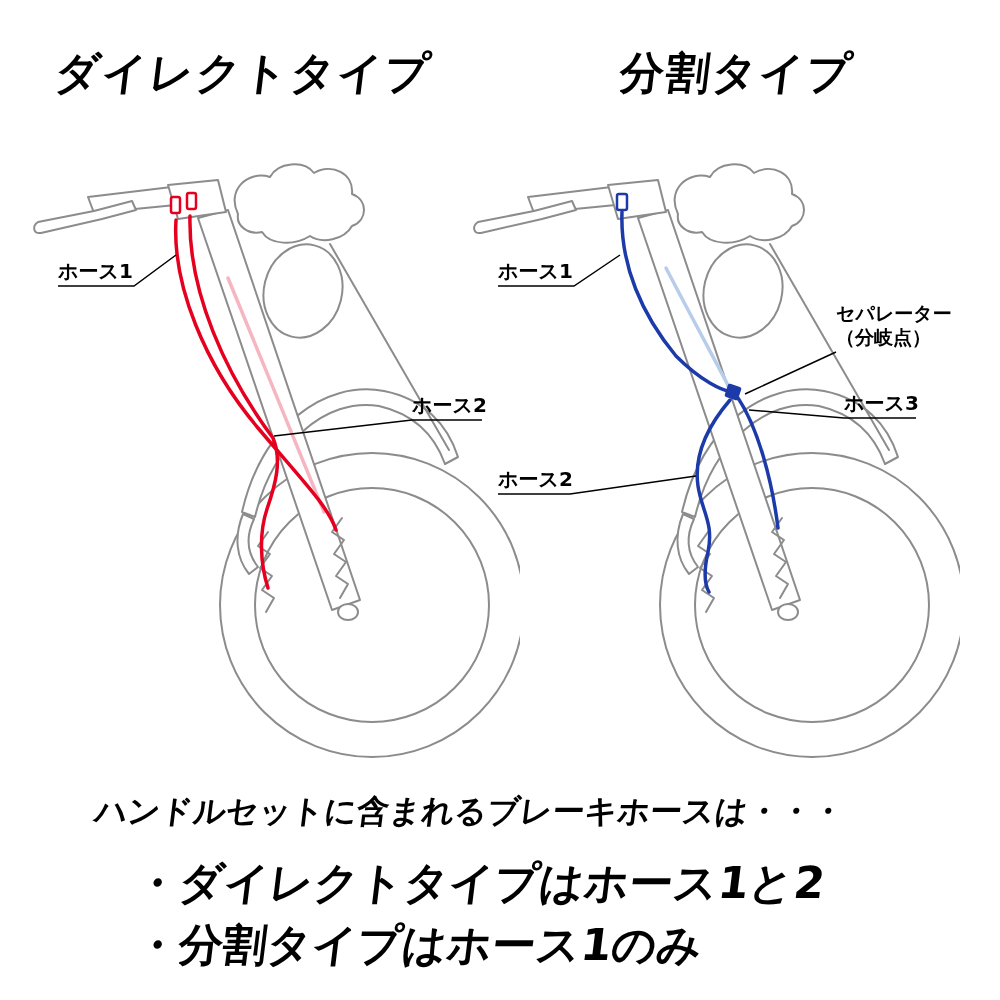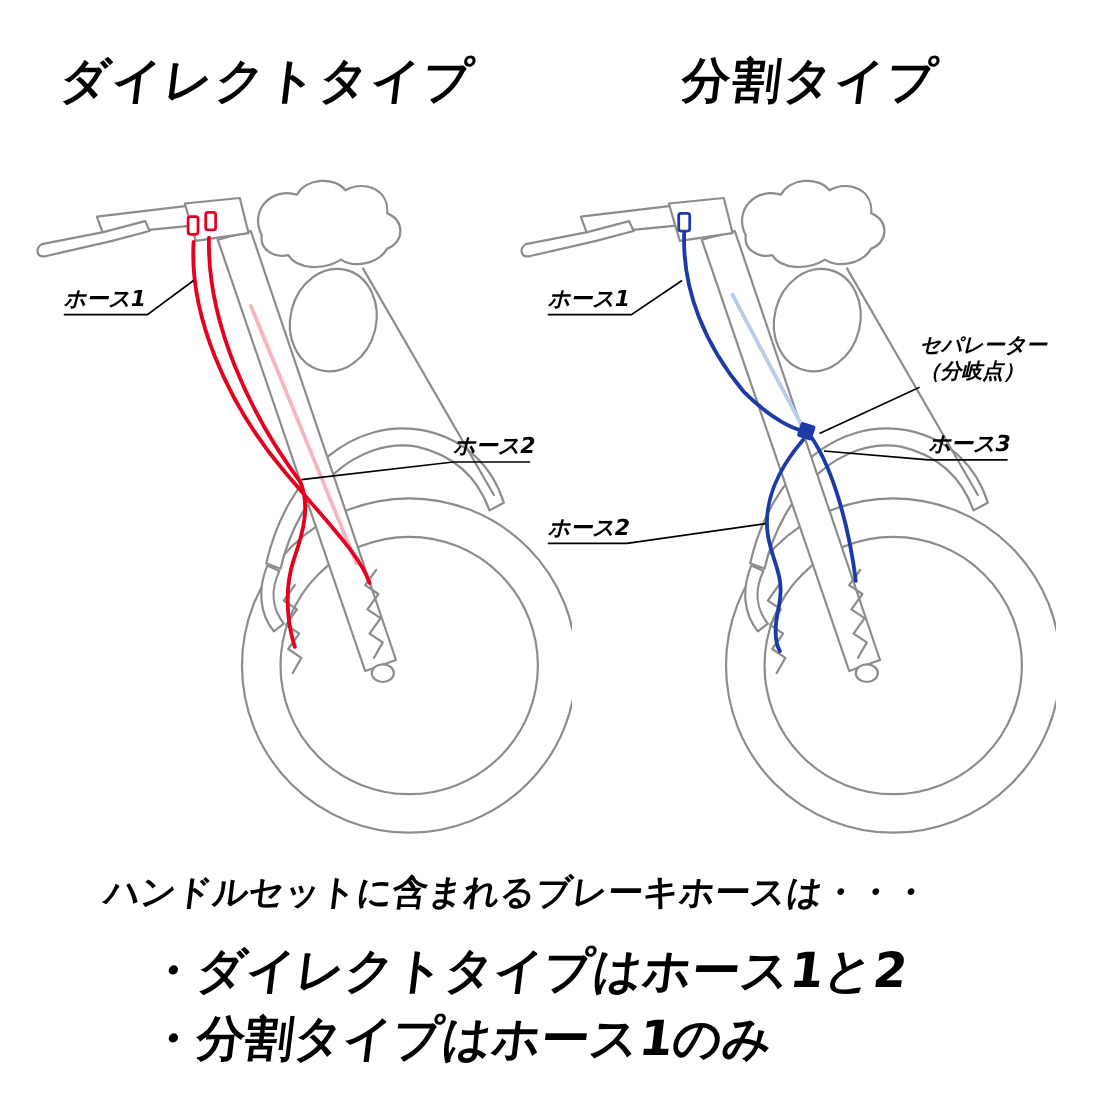--- a/index.html
+++ b/index.html
@@ -1,20 +1,20 @@
 <!DOCTYPE html>
 <html><head>
 <meta charset="utf-8">
 <style>
   html,body{margin:0;padding:0;background:#fff;}
   .page{position:relative;width:1000px;height:1000px;background:#ffffff;overflow:hidden;
         font-family:"DejaVu Sans","Liberation Sans",sans-serif;color:#000;}
   .title{position:absolute;font-size:44px;font-weight:900;letter-spacing:2px;white-space:nowrap;}
   .oblique{display:inline-block;transform:skewX(-7deg);}
-  .panel{position:absolute;top:160px;width:490px;height:640px;font-style:italic;}
+  .panel{position:absolute;top:160px;width:490px;height:640px;}
   .panel-left{left:30px;}
   .panel-right{left:470px;}
   svg{display:block;}
   svg text{font-family:"DejaVu Sans","Liberation Sans",sans-serif;font-weight:bold;fill:#000;}
   .footer-intro{position:absolute;left:95px;top:790px;font-size:32px;font-weight:800;white-space:nowrap;}
   .footer-bullets{position:absolute;left:135px;top:852px;}
   .footer-bullets .bullet{font-size:44px;font-weight:900;line-height:62px;white-space:nowrap;}
   .defs-holder{position:absolute;width:0;height:0;overflow:hidden;}
 </style>
 </head>

